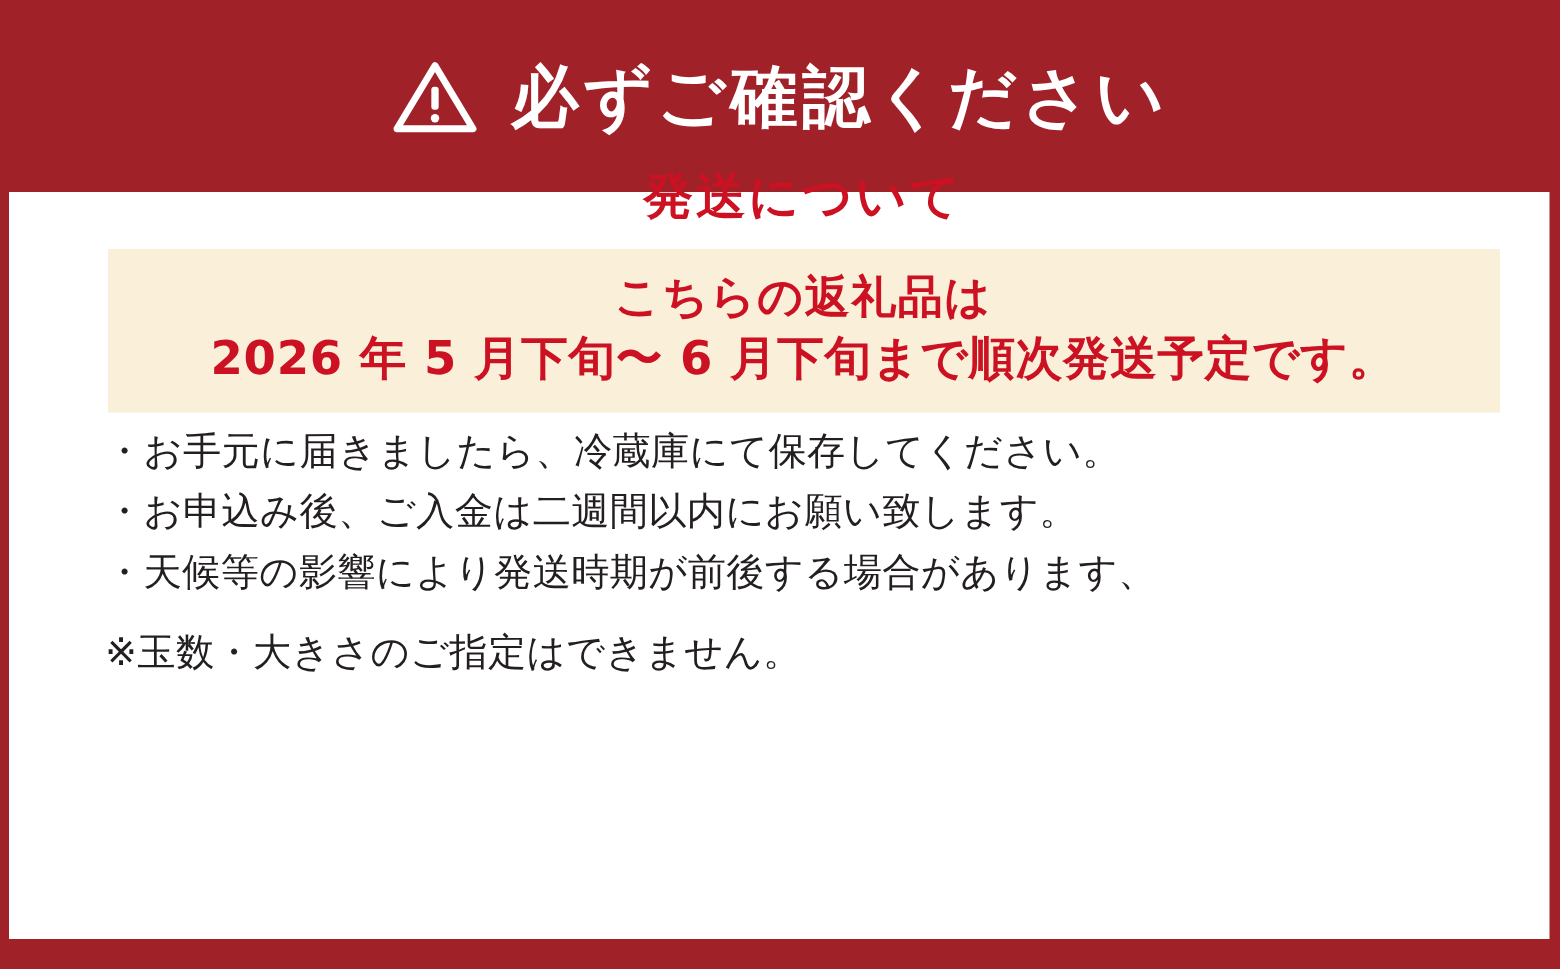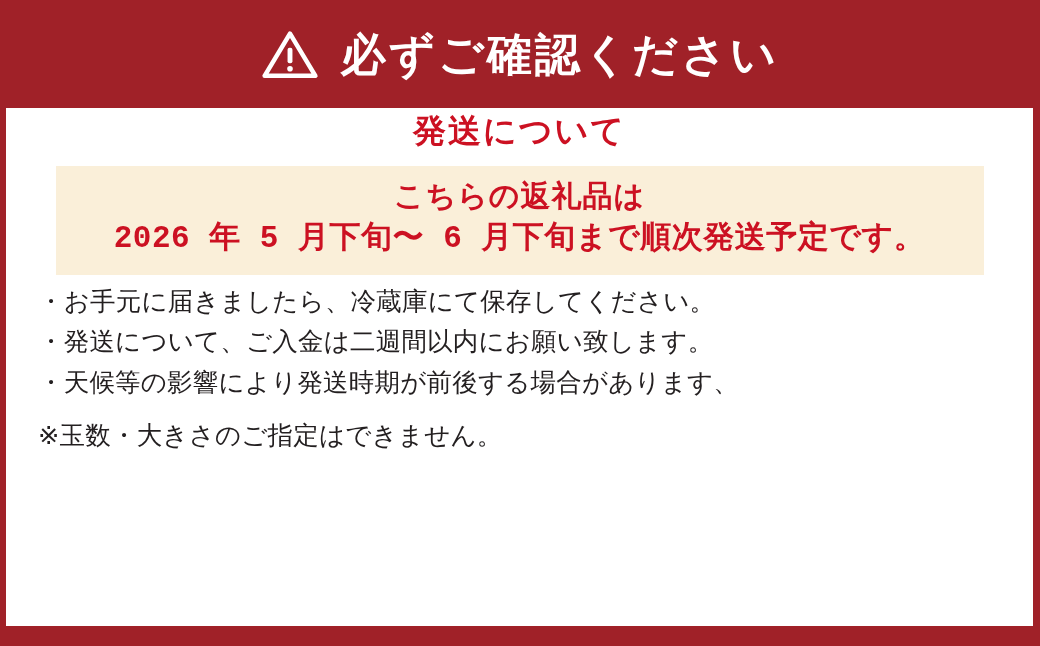--- a/index.html
+++ b/index.html
@@ -31,21 +31,21 @@
     --cream: #faefd9;
     --ink: #231f20;
   }
 
   
   .header-band {
     position: absolute;
     top: 0;
     left: -6px;
     width: 1040px;
-    height: 108px;
+    height: 128px;
     background: var(--brand);
     display: flex;
     align-items: center;
     justify-content: center;
     gap: 22px;
     box-sizing: border-box;
   }
   .warn-icon {
     display: block;
     width: 58px;
@@ -62,20 +62,21 @@
     white-space: nowrap;
   }
 
   
   .body-area {
     position: absolute;
     top: 100px;
     left: 0;
     right: 0;
     bottom: 0;
+    padding-left: 32px;
   }
 
   .section-title {
     text-align: center;
     color: var(--accent);
     font-size: 33px;
     font-weight: 700;
     letter-spacing: 2px;
     margin-top: 13px;
     line-height: 1.1;
@@ -87,21 +88,20 @@
     background: var(--cream);
     padding: 13px 0 15px 0;
     box-sizing: border-box;
     text-align: center;
   }
   .highlight-line {
     color: var(--accent);
     font-weight: 700;
     line-height: 1.32;
     white-space: nowrap;
-    font-family: Liberation Mono, monospace;
   }
   .highlight-line.l1 { font-size: 30px; letter-spacing: 1px; }
   .highlight-line.l2 { font-size: 31px; letter-spacing: 0.5px; }
 
   
   .notes {
     margin: 14px 0 0 0;
     padding: 0 0 0 32px;
     list-style: none;
     color: var(--ink);
@@ -141,19 +141,19 @@
 
     <div class="section-title">発送について</div>
 
     <div class="highlight-box">
       <div class="highlight-line l1">こちらの返礼品は</div>
       <div class="highlight-line l2">2026 年 5 月下旬〜 6 月下旬まで順次発送予定です。</div>
     </div>
 
     <ul class="notes" id="notes-list">
         <li class="note-row">・お手元に届きましたら、冷蔵庫にて保存してください。</li>
-        <li class="note-row">・発送について、ご入金は二週間以内にお願い致します。</li>
+        <li class="note-row">・お申込み後、ご入金は二週間以内にお願い致します。</li>
         <li class="note-row">・天候等の影響により発送時期が前後する場合があります、</li>
         <li class="note-row footnote">※玉数・大きさのご指定はできません。</li>
       </ul>
 
   </div>
 </div>
 
 </body></html>

